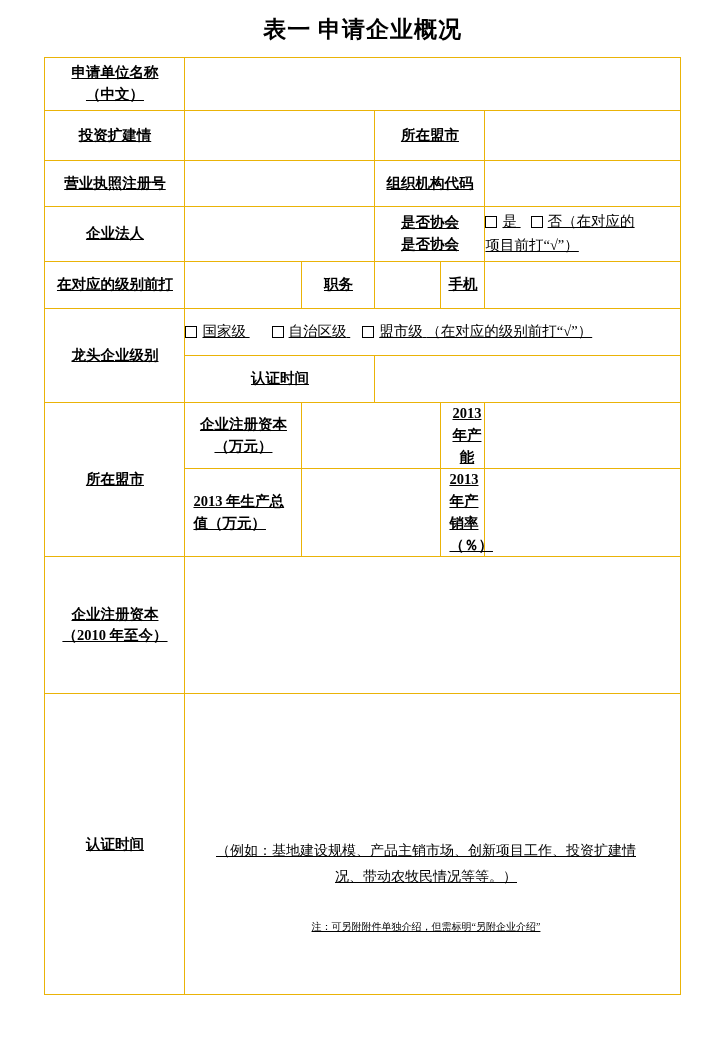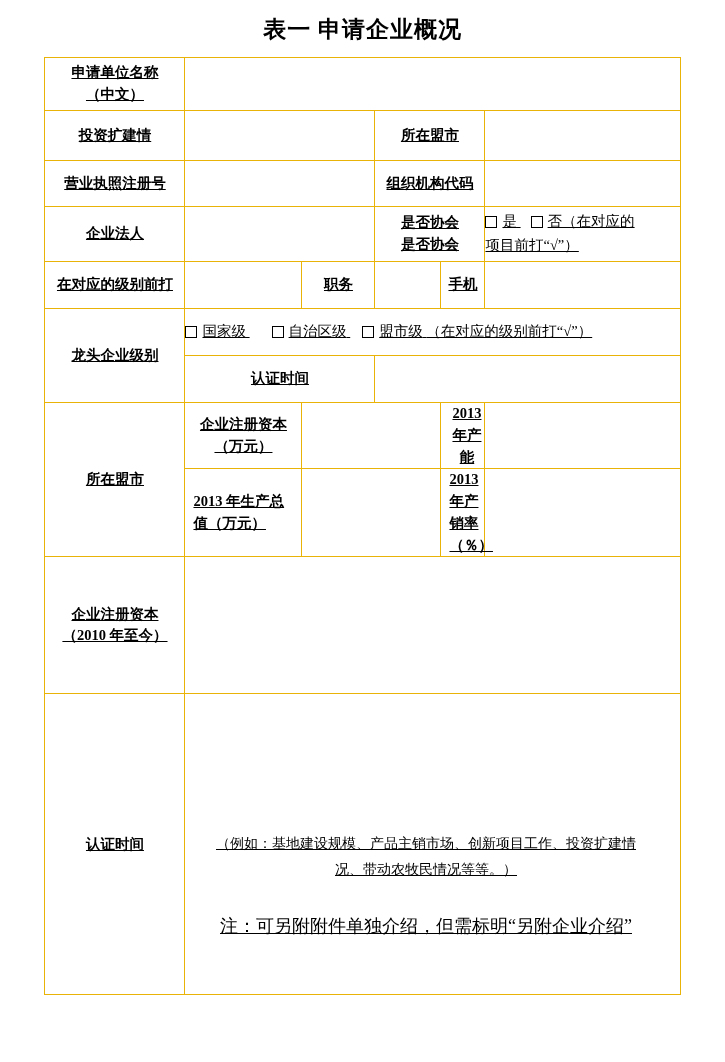--- a/index.html
+++ b/index.html
@@ -89,21 +89,21 @@
     vertical-align: top;
   }
   .intro-inner {
     padding: 86px 34px 0 21px;
     font-size: 14px;
     line-height: 1.85;
     text-align: center;
   }
   .intro-note {
     margin-top: 28px;
-    font-size: 18px;
+    font-size: 10px;
     text-align: center;
   }
   .tall-lbl {
     text-align: center;
     font-weight: bold;
     line-height: 1.6;
   }
 </style>
 </head>
 <body>

